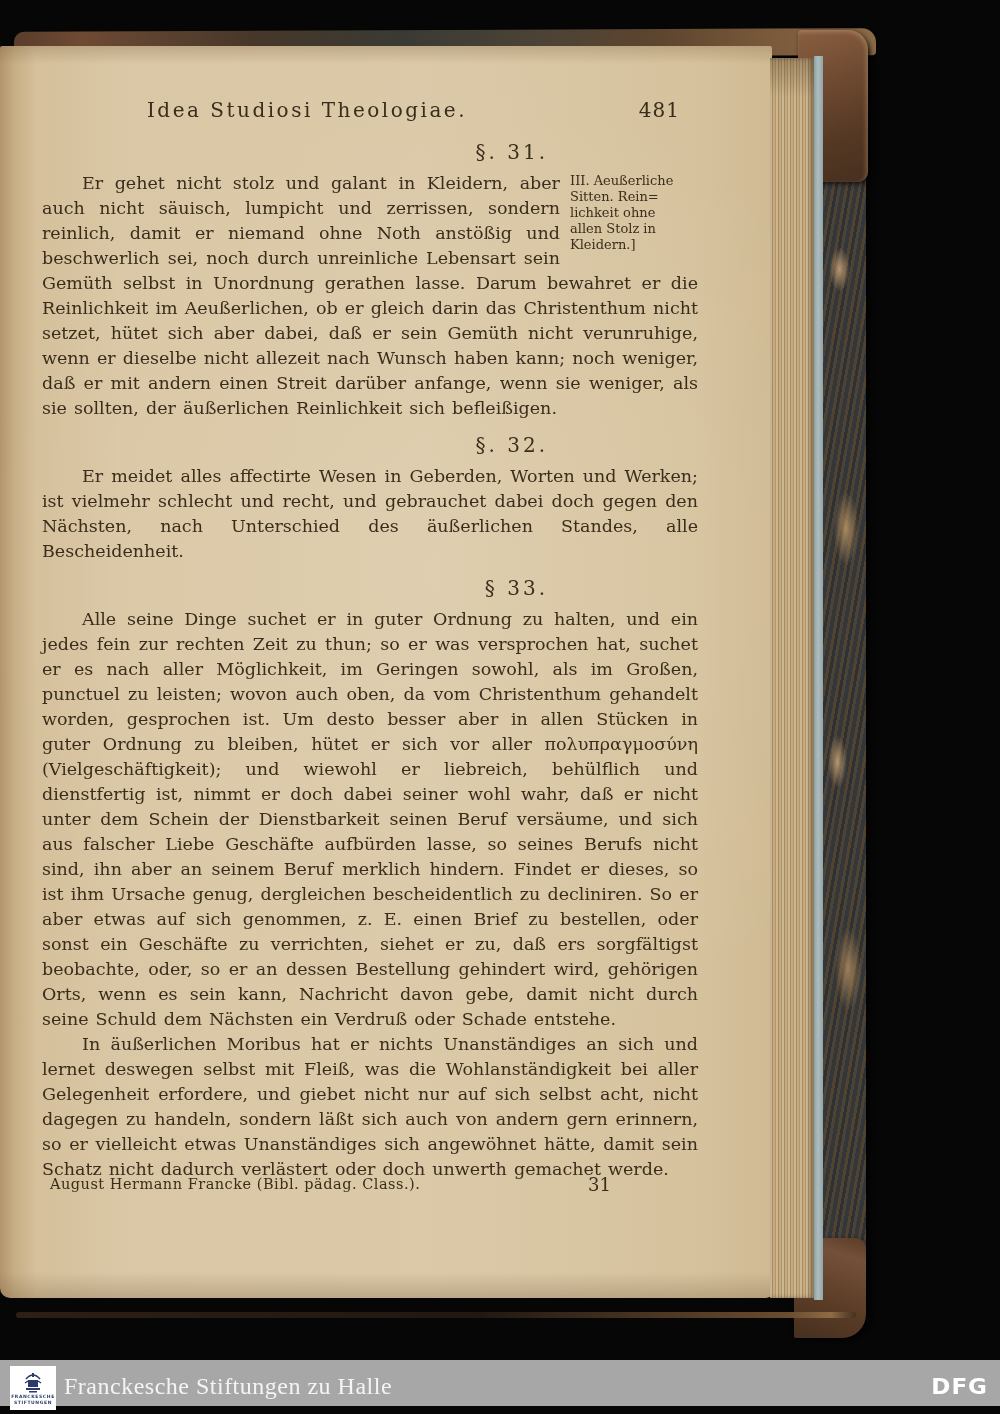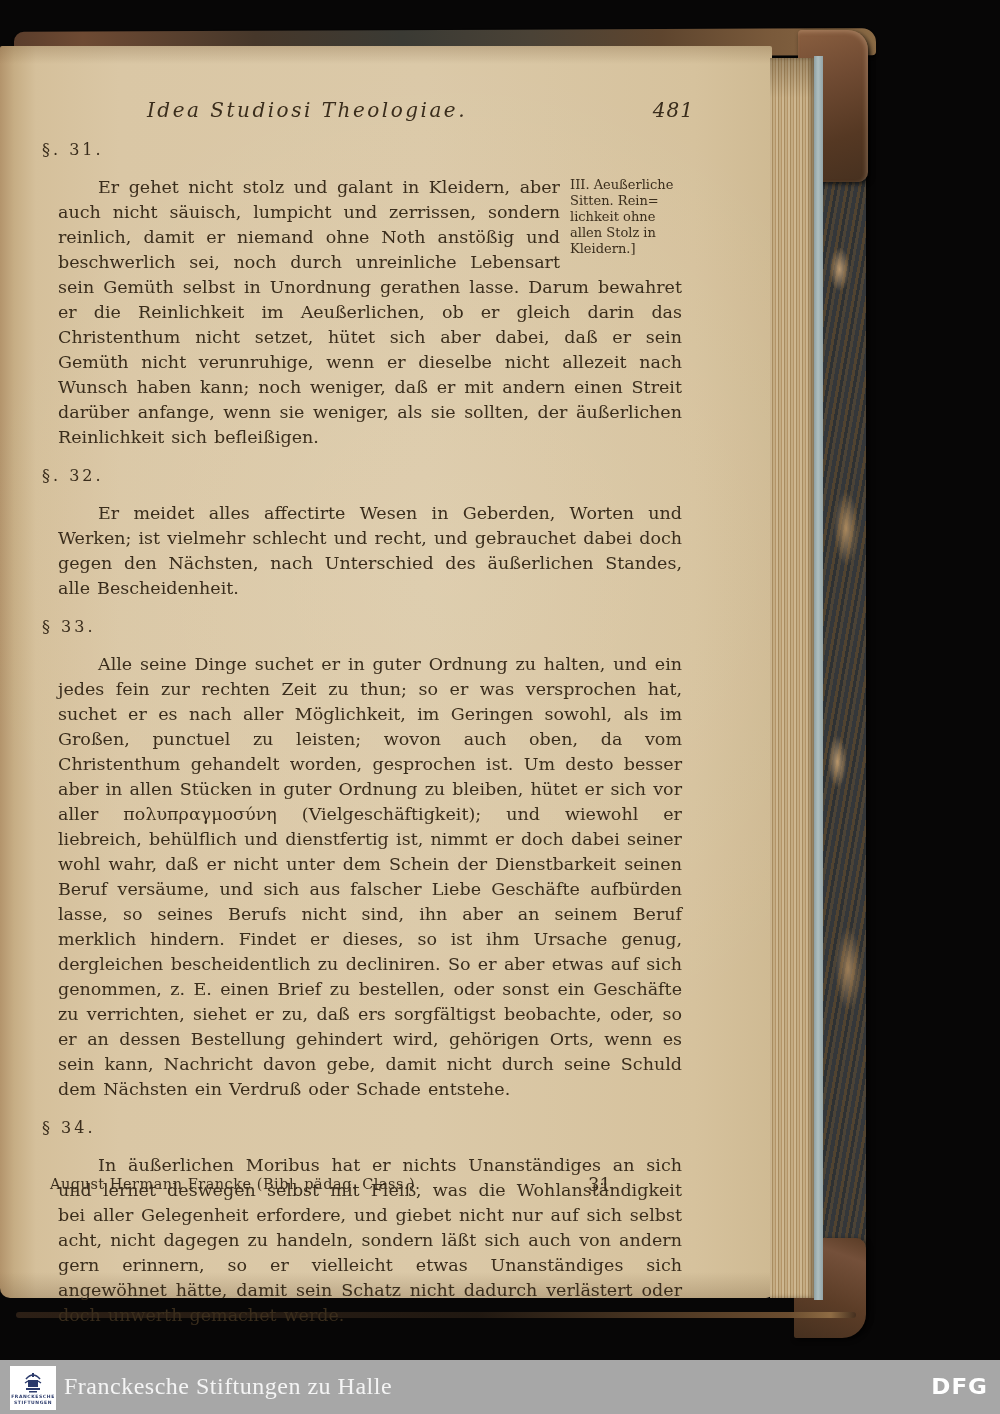--- a/index.html
+++ b/index.html
@@ -67,46 +67,46 @@
   .cover-bottom-line{
     position:absolute;left:16px;top:1312px;width:840px;height:6px;
     background:linear-gradient(90deg,rgba(60,42,28,.7),rgba(35,26,18,.9) 55%,#6a4c2f 92%,#8f6c44 97%,rgba(60,42,28,.7));
     border-radius:3px;
   }
   
   .content{
     position:absolute;left:42px;top:98px;width:656px;height:1104px;
     color:#3a2d1c;
   }
-  .running-head-row{position:relative;height:30px;font-style:italic;}
+  .running-head-row{position:relative;height:30px;}
   .running-head{
     position:absolute;left:0;right:126px;text-align:center;
     font-size:20px;letter-spacing:2.5px;
   }
-  .page-num{position:absolute;right:4px;top:0;font-size:20px;letter-spacing:1px;margin-left:27px;}
+  .page-num{position:absolute;right:18px;top:0;font-size:20px;letter-spacing:1px;margin-left:27px;}
   .sect-heading{
-    font-size:16px;font-weight:normal;text-align:left;
+    font-size:20px;font-weight:normal;text-align:right;
     margin:12px 150px 7px 0;letter-spacing:3px;
   }
   .sect-body{overflow:visible;}
   .margin-note{
     float:right;width:124px;margin:2px 4px 12px 10px;
     font-size:13px;line-height:16px;text-align:left;
   }
   .note-line{white-space:nowrap;}
   .body-text{
-    margin:16px;font-size:17.5px;line-height:25px;text-align:justify;
+    margin:0;font-size:17.5px;line-height:25px;text-align:justify;
     text-indent:40px;word-spacing:1.5px;
   }
   .book-footer-row{position:absolute;left:8px;top:1076px;width:620px;}
   .book-footer-line{font-size:14.5px;letter-spacing:.5px;}
   .signature-num{position:absolute;left:538px;top:0;font-size:18px;}
   
   .footer-bar{
-    position:absolute;left:0;top:1360px;width:1000px;height:54px;
+    position:absolute;left:0;top:1360px;width:1000px;height:46px;
     background:#a7a7a7;
   }
   .logo-box{
     position:absolute;left:10px;top:6px;width:46px;height:44px;background:#ffffff;
     display:flex;flex-direction:column;align-items:center;justify-content:center;gap:1px;
   }
   .logo-mark{width:18px;height:22px;}
   .logo-text{font-family:"DejaVu Sans", sans-serif;font-size:4.5px;letter-spacing:.6px;
     color:#2b3a6b;text-align:center;line-height:5.5px;font-weight:bold;}
   .brand-name{
@@ -162,21 +162,20 @@
     </section>
 
     <section class="sect">
       <h3 class="sect-heading">§ 33.</h3>
       <div class="sect-body">
         <p class="body-text">Alle seine Dinge suchet er in guter Ordnung zu halten, und ein jedes fein zur rechten Zeit zu thun; so er was versprochen hat, suchet er es nach aller Möglichkeit, im Geringen sowohl, als im Großen, punctuel zu leisten; wovon auch oben, da vom Christenthum gehandelt worden, gesprochen ist.  Um desto besser aber in allen Stücken in guter Ordnung zu bleiben, hütet er sich vor aller πολυπραγμοσύνη (Vielgeschäftigkeit); und wiewohl er liebreich, behülflich und dienstfertig ist, nimmt er doch dabei seiner wohl wahr, daß er nicht unter dem Schein der Dienstbarkeit seinen Beruf versäume, und sich aus falscher Liebe Geschäfte aufbürden lasse, so seines Berufs nicht sind, ihn aber an seinem Beruf merklich hindern.  Findet er dieses, so ist ihm Ursache genug, dergleichen bescheidentlich zu decliniren.  So er aber etwas auf sich genommen, z. E. einen Brief zu bestellen, oder sonst ein Geschäfte zu verrichten, siehet er zu, daß ers sorgfältigst beobachte, oder, so er an dessen Bestellung gehindert wird, gehörigen Orts, wenn es sein kann, Nachricht davon gebe, damit nicht durch seine Schuld dem Nächsten ein Verdruß oder Schade entstehe.</p>
       </div>
     </section>
 
     <section class="sect">
-      <h3 class="sect-heading">§ 34.</h3>
       <div class="sect-body">
         <p class="body-text">In äußerlichen Moribus hat er nichts Unanständiges an sich und lernet deswegen selbst mit Fleiß, was die Wohlanständigkeit bei aller Gelegenheit erfordere, und giebet nicht nur auf sich selbst acht, nicht dagegen zu handeln, sondern läßt sich auch von andern gern erinnern, so er vielleicht etwas Unanständiges sich angewöhnet hätte, damit sein Schatz nicht dadurch verlästert oder doch unwerth gemachet werde.</p>
       </div>
     </section>
 
     <div class="book-footer-row">
       <span class="book-footer-line">August Hermann Francke (Bibl. pädag. Class.).</span>
       <span class="signature-num">31</span>
     </div>
   </div>

